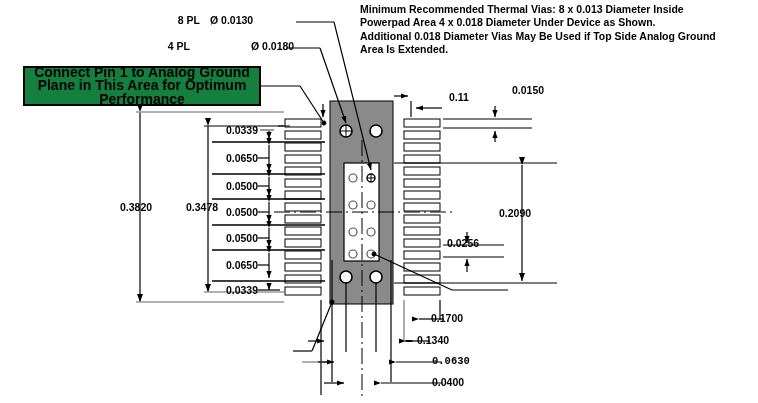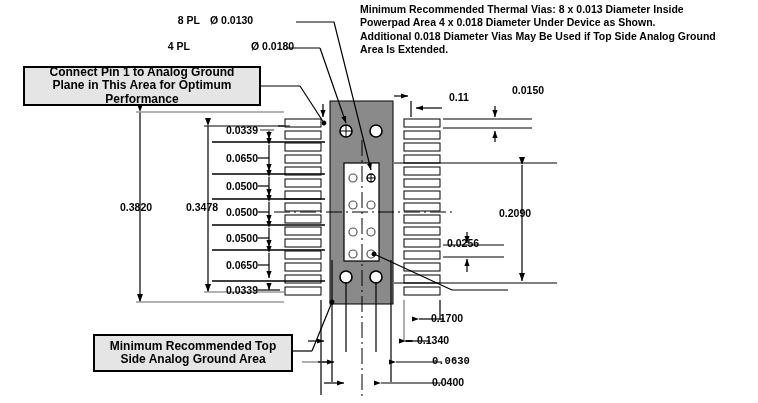--- a/index.html
+++ b/index.html
@@ -6,25 +6,25 @@
   body{
     width:758px;height:403px;position:relative;overflow:hidden;
     font-family:"Liberation Sans",sans-serif;
     color:#000;
   }
   .stage{position:absolute;left:12px;top:0;width:670px;height:403px;}
   svg.draw{position:absolute;left:0;top:0;width:758px;height:403px;}
 
   .note{
     position:absolute;
-    background:#e5e5e5;
+    background:#15803d;
     border:2px solid #000;
     box-sizing:border-box;
     font-weight:bold;
-    font-size:12px;
+    font-size:14px;
     line-height:13.5px;
     text-align:center;
     display:flex;align-items:center;justify-content:center;
     padding:2px 8px;
   }
   .freetext{
     position:absolute;
     font-weight:bold;
     font-size:10.5px;
     line-height:13.4px;
@@ -251,22 +251,20 @@
   <div class="dim r" style="left:120px;top:14px;width:68px;">8 PL</div>
   <div class="dim" style="left:198px;top:14px;">Ø 0.0130</div>
 
   <div class="dim r" style="left:110px;top:40px;width:68px;">4 PL</div>
   <div class="dim" style="left:196px;top:40px;margin-left:43px;">Ø 0.0180</div>
 
   <div class="note" style="left:11px;top:66px;width:238px;height:40px;">Connect Pin 1 to Analog Ground Plane
 in This Area for Optimum Performance</div>
 
 
-  <div class="note" style="left:81px;top:334px;width:200px;height:38px;">Minimum Recommended Top
-Side Analog Ground Area</div>
 
   <div class="dim" style="left:108px;top:201px;">0.3820</div>
   <div class="dim" style="left:174px;top:201px;">0.3478</div>
 
   <div class="dim r" style="left:186px;top:124px;width:60px;">0.0339</div>
   <div class="dim r" style="left:186px;top:152px;width:60px;">0.0650</div>
   <div class="dim r" style="left:186px;top:180px;width:60px;">0.0500</div>
   <div class="dim r" style="left:186px;top:206px;width:60px;">0.0500</div>
   <div class="dim r" style="left:186px;top:232px;width:60px;">0.0500</div>
   <div class="dim r" style="left:186px;top:259px;width:60px;">0.0650</div>

